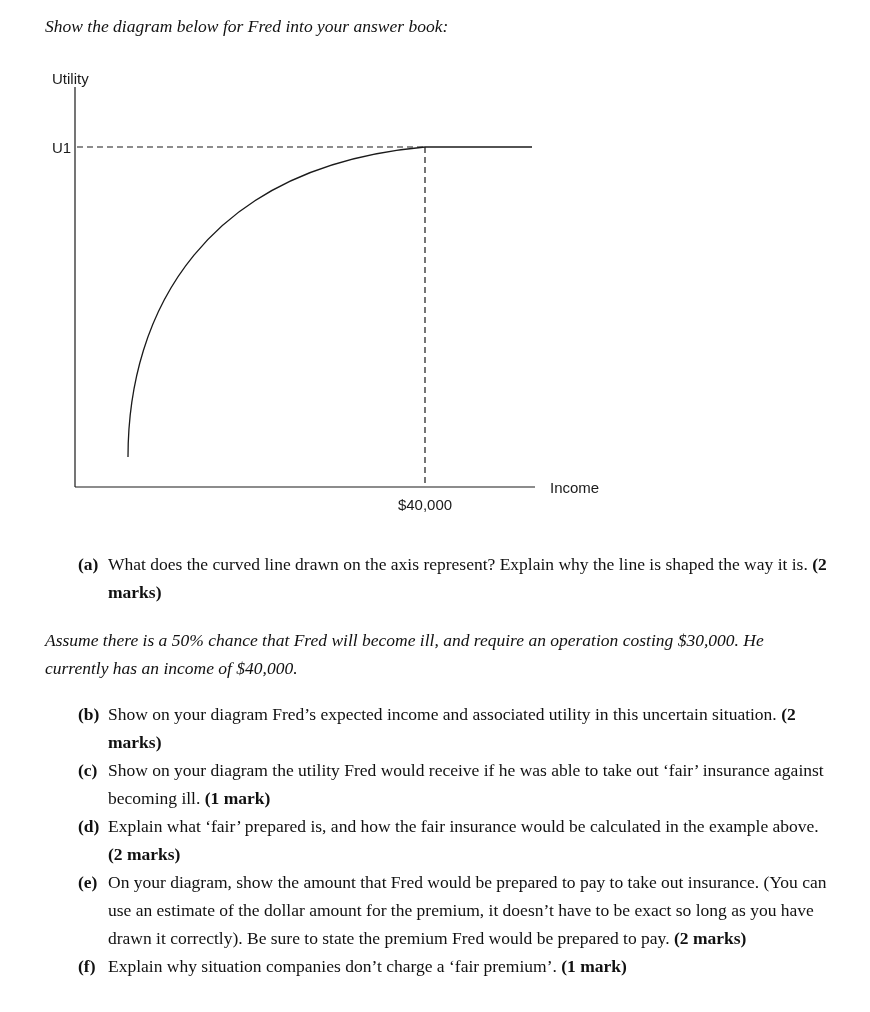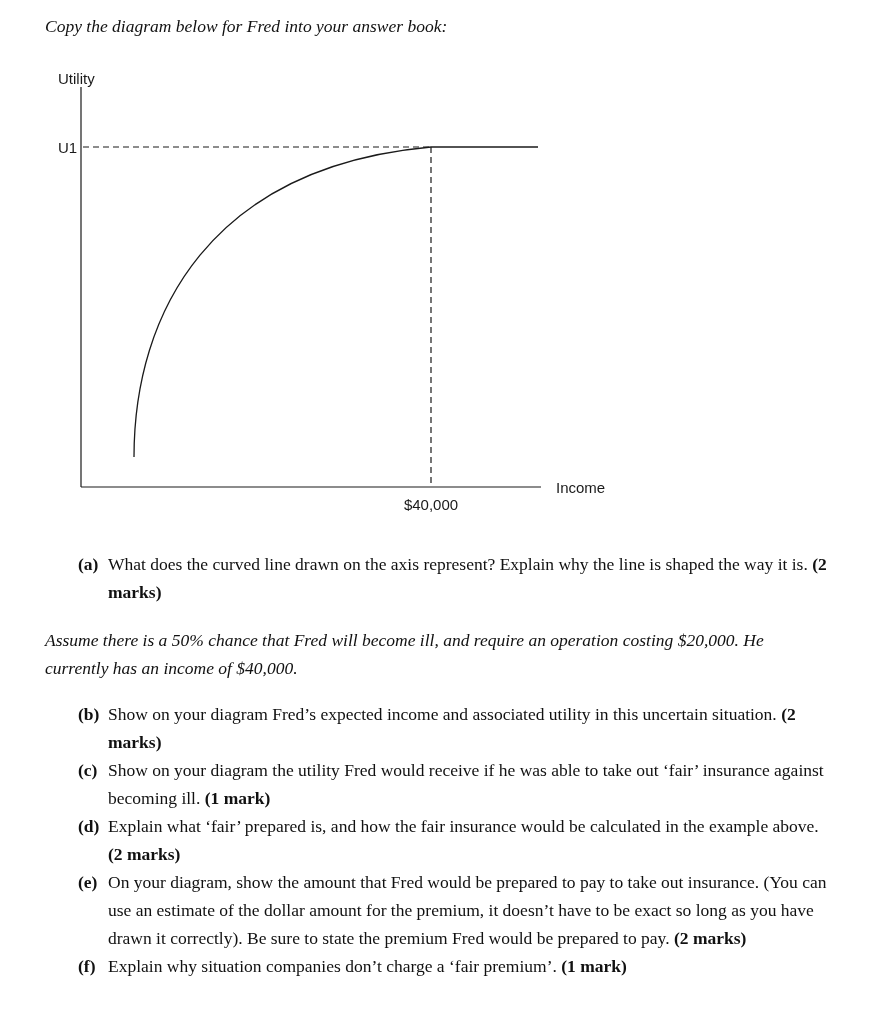--- a/index.html
+++ b/index.html
@@ -12,21 +12,21 @@
     position: relative;
   }
   .intro {
     margin: 0;
     font-style: italic;
     font-size: 17.5px;
     line-height: 24px;
   }
   .diagram-wrap {
     margin-top: 24px;
-    margin-left: 6px;
+    margin-left: 0;
   }
   svg text {
     font-family: "Liberation Sans", sans-serif;
     font-size: 15px;
     fill: #1a1a1a;
   }
   .questions-block {
     margin-left: 33px;
     max-width: 752px;
     font-size: 17.5px;
@@ -47,21 +47,21 @@
     font-style: italic;
     font-size: 17.5px;
     line-height: 28px;
   }
 </style>
 </head>
 <body>
 
 <div class="page">
 
-  <p class="intro">Copy the diagram below for Fred into your answer book:</p>
+  <p class="intro">Show the diagram below for Fred into your answer book:</p>
 
   <div class="diagram-wrap">
     <svg width="580" height="460" viewBox="0 0 580 460">
 
       <line x1="30" y1="25" x2="30" y2="425" stroke="#1a1a1a" stroke-width="1.2"></line>
       <line x1="30" y1="425" x2="490" y2="425" stroke="#1a1a1a" stroke-width="1.2"></line>
 
       <line x1="32" y1="85" x2="380" y2="85" stroke="#1a1a1a" stroke-width="1.2" stroke-dasharray="6,4"></line>
       <line x1="380" y1="85" x2="380" y2="424" stroke="#1a1a1a" stroke-width="1.2" stroke-dasharray="6,4"></line>
 
@@ -76,21 +76,21 @@
     </svg>
   </div>
 
   <div class="questions-block q-a-block">
     <div class="question">
       <span class="qlabel">(a)</span>
       <span class="qtext"><span>What does the curved line drawn on the axis represent? Explain why the line is shaped the way it is.</span> <span class="marks">(2 marks)</span></span>
     </div>
   </div>
 
-  <p class="assumption">Assume there is a 50% chance that Fred will become ill, and require an operation costing $20,000. He currently has an income of $40,000.</p>
+  <p class="assumption">Assume there is a 50% chance that Fred will become ill, and require an operation costing $30,000. He currently has an income of $40,000.</p>
 
   <div class="questions-block">
     <div class="question">
       <span class="qlabel">(b)</span>
       <span class="qtext"><span>Show on your diagram Fred’s expected income and associated utility in this uncertain situation.</span> <span class="marks">(2 marks)</span></span>
     </div>
     <div class="question">
       <span class="qlabel">(c)</span>
       <span class="qtext"><span>Show on your diagram the utility Fred would receive if he was able to take out ‘fair’ insurance against becoming ill.</span> <span class="marks">(1 mark)</span></span>
     </div>

